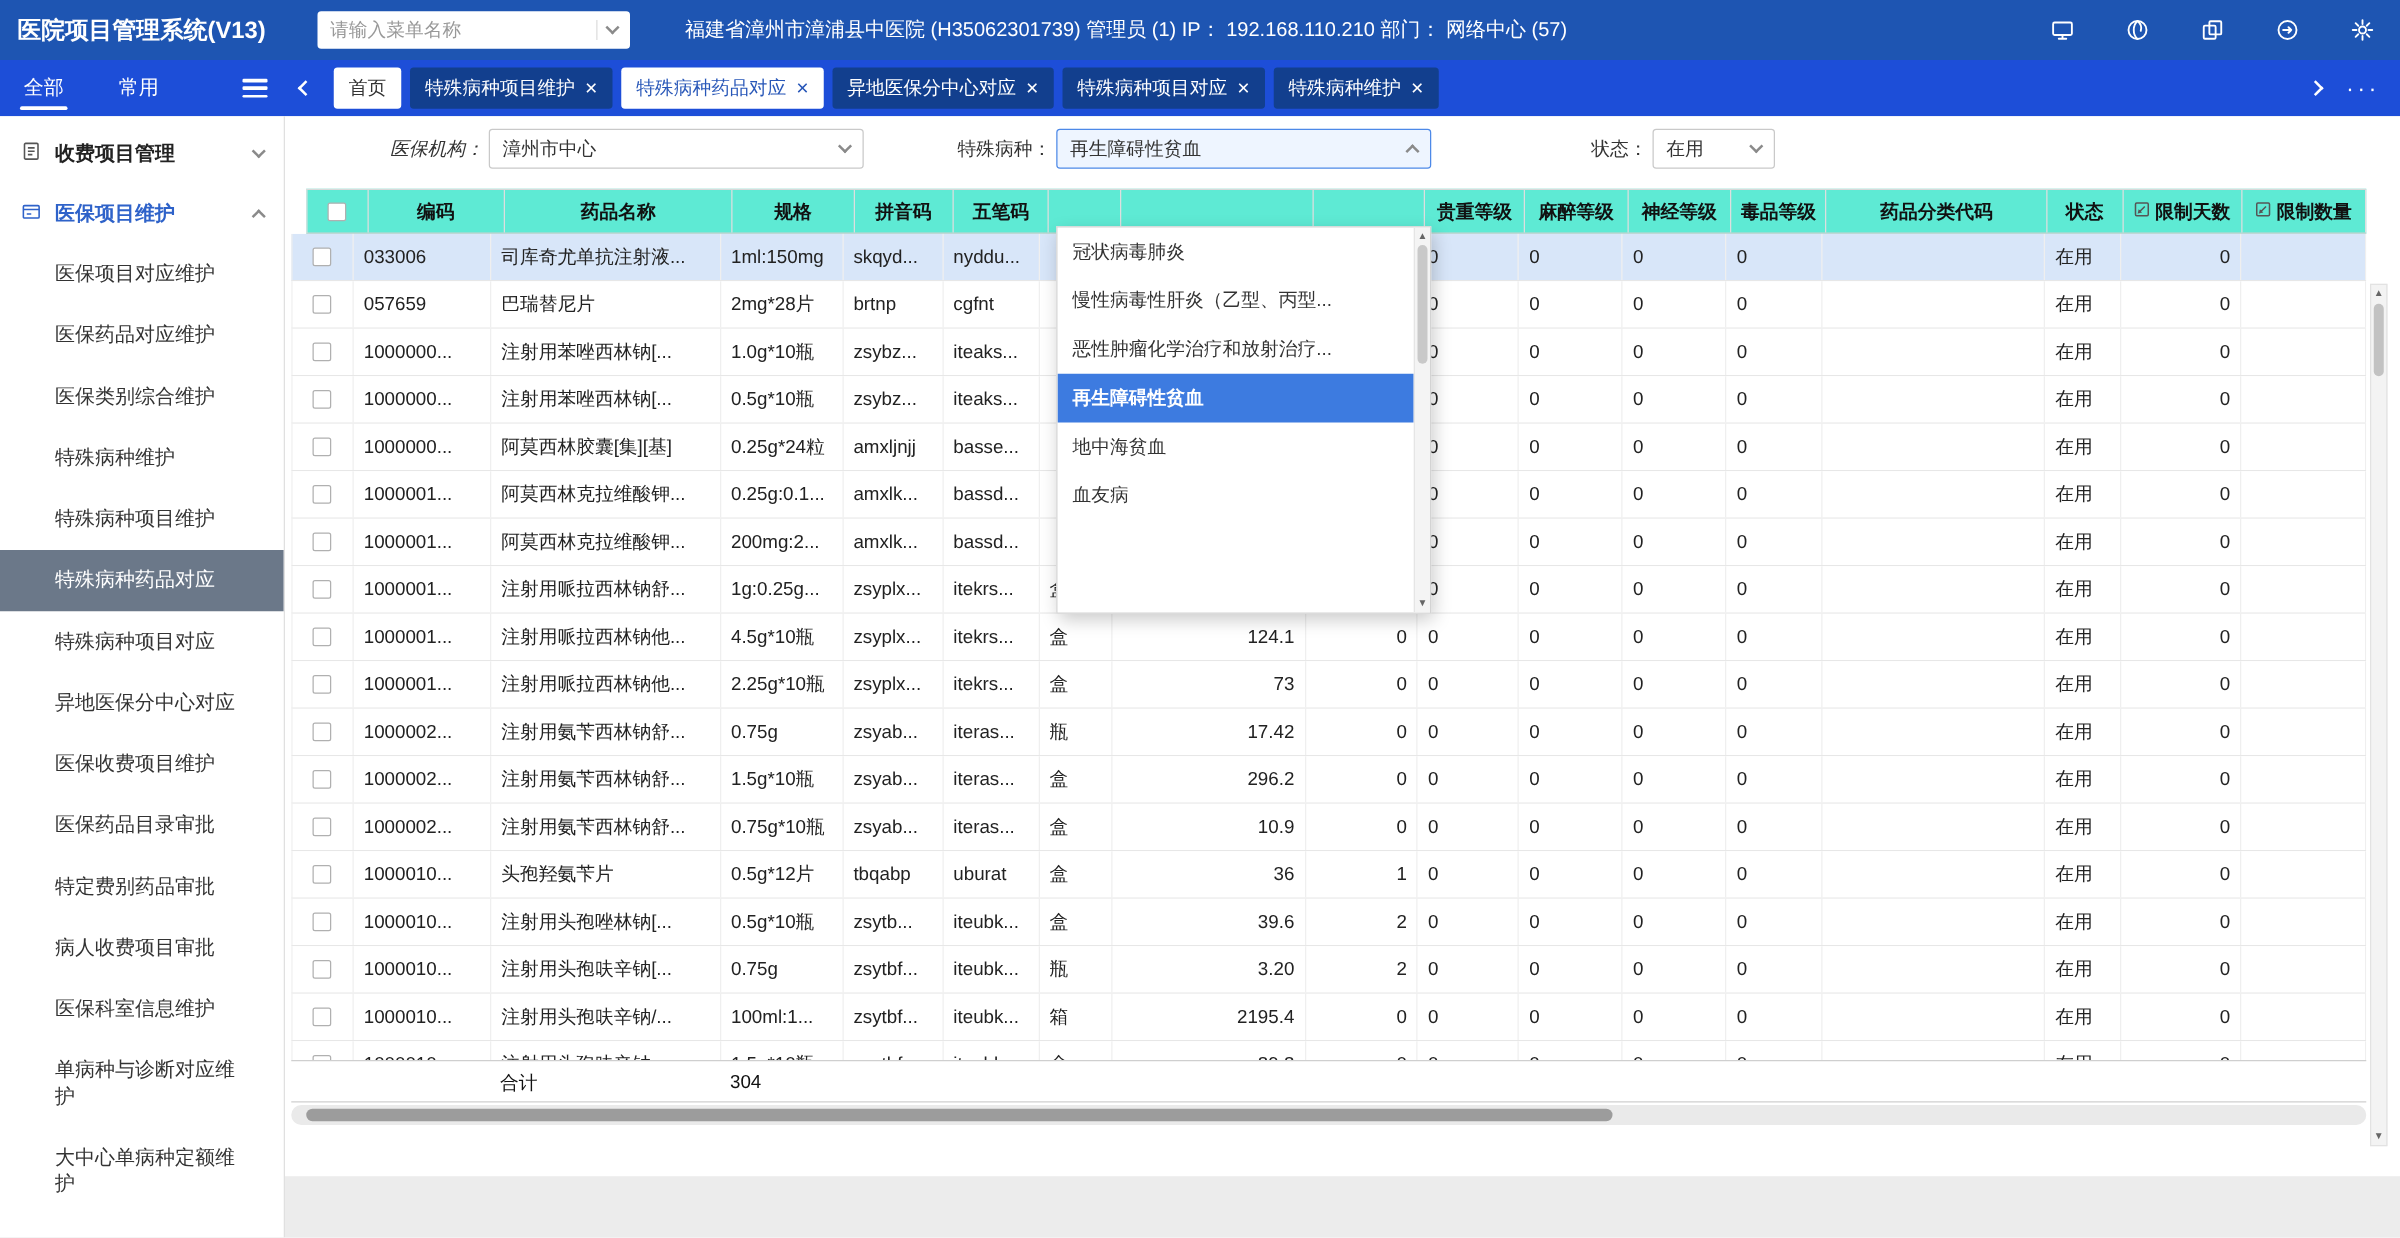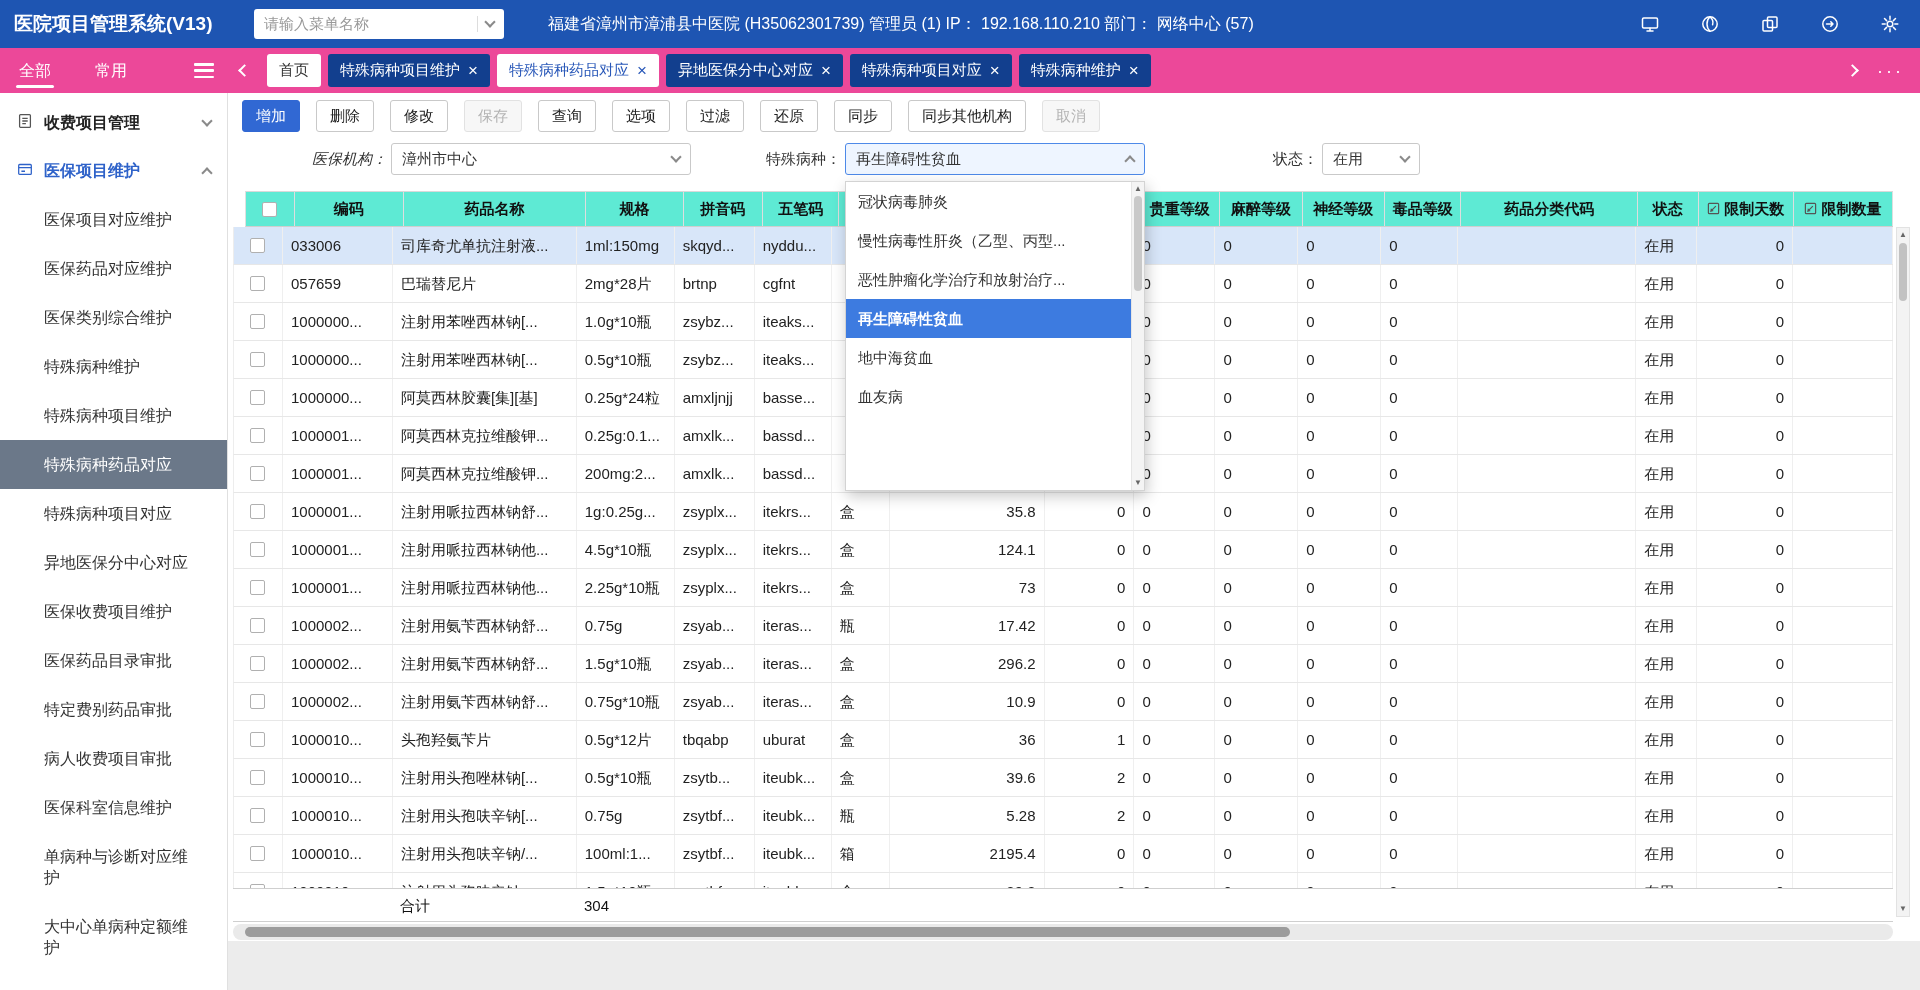--- a/index.html
+++ b/index.html
@@ -12,21 +12,21 @@
   .app-title { color:#fff; font-size:19px; font-weight:bold; width:240px; white-space:nowrap; }
   .menu-search { width:250px; height:30px; background:#fff; border-radius:3px; display:flex; align-items:center; padding:0 10px; cursor:text; }
   .menu-search .ph { color:#999; font-size:15px; flex:1; white-space:nowrap; overflow:hidden; }
   .ms-div { width:1px; height:16px; background:#ddd; margin:0 8px 0 4px; }
   .org-info { color:#fff; font-size:16px; margin-left:44px; white-space:nowrap; }
   .top-icons { margin-left:auto; display:flex; gap:40px; align-items:center; }
   .ticon { display:block; cursor:pointer; height:20px; }
   .ticon svg { display:block; }
 
   
-  .tabbar { flex:0 0 45px; background:#ec4899; display:flex; align-items:center; padding:0 16px; }
+  .tabbar { flex:0 0 45px; background:#1d4ed8; display:flex; align-items:center; padding:0 16px; }
   .vtab { color:#fff; font-size:16px; margin-right:38px; position:relative; height:45px; line-height:45px; padding:0 3px; cursor:pointer; }
   .vtab.on::after { content:""; position:absolute; left:0; right:0; bottom:5px; height:3px; background:#fff; border-radius:2px; }
   .grid-icon { width:20px; height:15px; display:flex; flex-direction:column; justify-content:space-between; margin:0 20px 0 26px; cursor:pointer; }
   .grid-icon i { display:block; height:2.5px; background:#fff; border-radius:1px; }
   .chev { display:inline-block; width:8px; height:8px; border-right:2px solid #8a8a8a; border-bottom:2px solid #8a8a8a; }
   .chev.down { transform:rotate(45deg); margin-top:-4px; }
   .chev.up { transform:rotate(-135deg); margin-top:4px; }
   .nav-chev { width:9px; height:9px; border-right:2px solid #fff; border-bottom:2px solid #fff; display:inline-block; cursor:pointer; }
   .nav-chev.left { transform:rotate(135deg); margin:0 18px 0 6px; }
   .nav-chev.right { transform:rotate(-45deg); }
@@ -222,33 +222,20 @@
           <div class="side-item">病人收费项目审批</div>
           <div class="side-item">医保科室信息维护</div>
           <div class="side-item">单病种与诊断对应维护</div>
           <div class="side-item">大中心单病种定额维护</div>
         </div>
     </div>
 
     <div class="main">
       <div class="bottom-strip"></div>
 
-      <div class="toolbar">
-          <button class="tbtn primary">增加</button>
-          <button class="tbtn normal">删除</button>
-          <button class="tbtn normal">修改</button>
-          <button class="tbtn disabled">保存</button>
-          <button class="tbtn normal">查询</button>
-          <button class="tbtn normal">选项</button>
-          <button class="tbtn normal">过滤</button>
-          <button class="tbtn normal">还原</button>
-          <button class="tbtn normal">同步</button>
-          <button class="tbtn normal">同步其他机构</button>
-          <button class="tbtn disabled">取消</button>
-        </div>
 
       <div class="filter-row">
         <span class="flabel fl1">医保机构：</span>
         <div class="select w300">
           <span class="val">漳州市中心</span>
           <span class="chev down"></span>
         </div>
         <span class="flabel fl2">特殊病种：</span>
         <div class="select w300 open">
           <span class="val">再生障碍性贫血</span>
@@ -642,21 +629,21 @@
             <div class="tr">
               <div class="td cbcell" style="width: 49px;">
                 <span class="cb"></span>
               </div>
               <div class="td l" style="width: 110px;">1000010...</div>
               <div class="td l" style="width: 184px;">注射用头孢呋辛钠[...</div>
               <div class="td l" style="width: 98px;">0.75g</div>
               <div class="td l" style="width: 80px;">zsytbf...</div>
               <div class="td l" style="width: 77px;">iteubk...</div>
               <div class="td l" style="width: 58px;">瓶</div>
-              <div class="td r" style="width: 155px;">5.28</div>
+              <div class="td r" style="width: 155px;">3.20</div>
               <div class="td r" style="width: 90px;">2</div>
               <div class="td l" style="width: 81px;">0</div>
               <div class="td l" style="width: 83px;">0</div>
               <div class="td l" style="width: 83px;">0</div>
               <div class="td l" style="width: 77px;">0</div>
               <div class="td l" style="width: 178px;"></div>
               <div class="td l" style="width: 61px;">在用</div>
               <div class="td r" style="width: 96px;">0</div>
               <div class="td l" style="width: 100px;"></div>
             </div>

